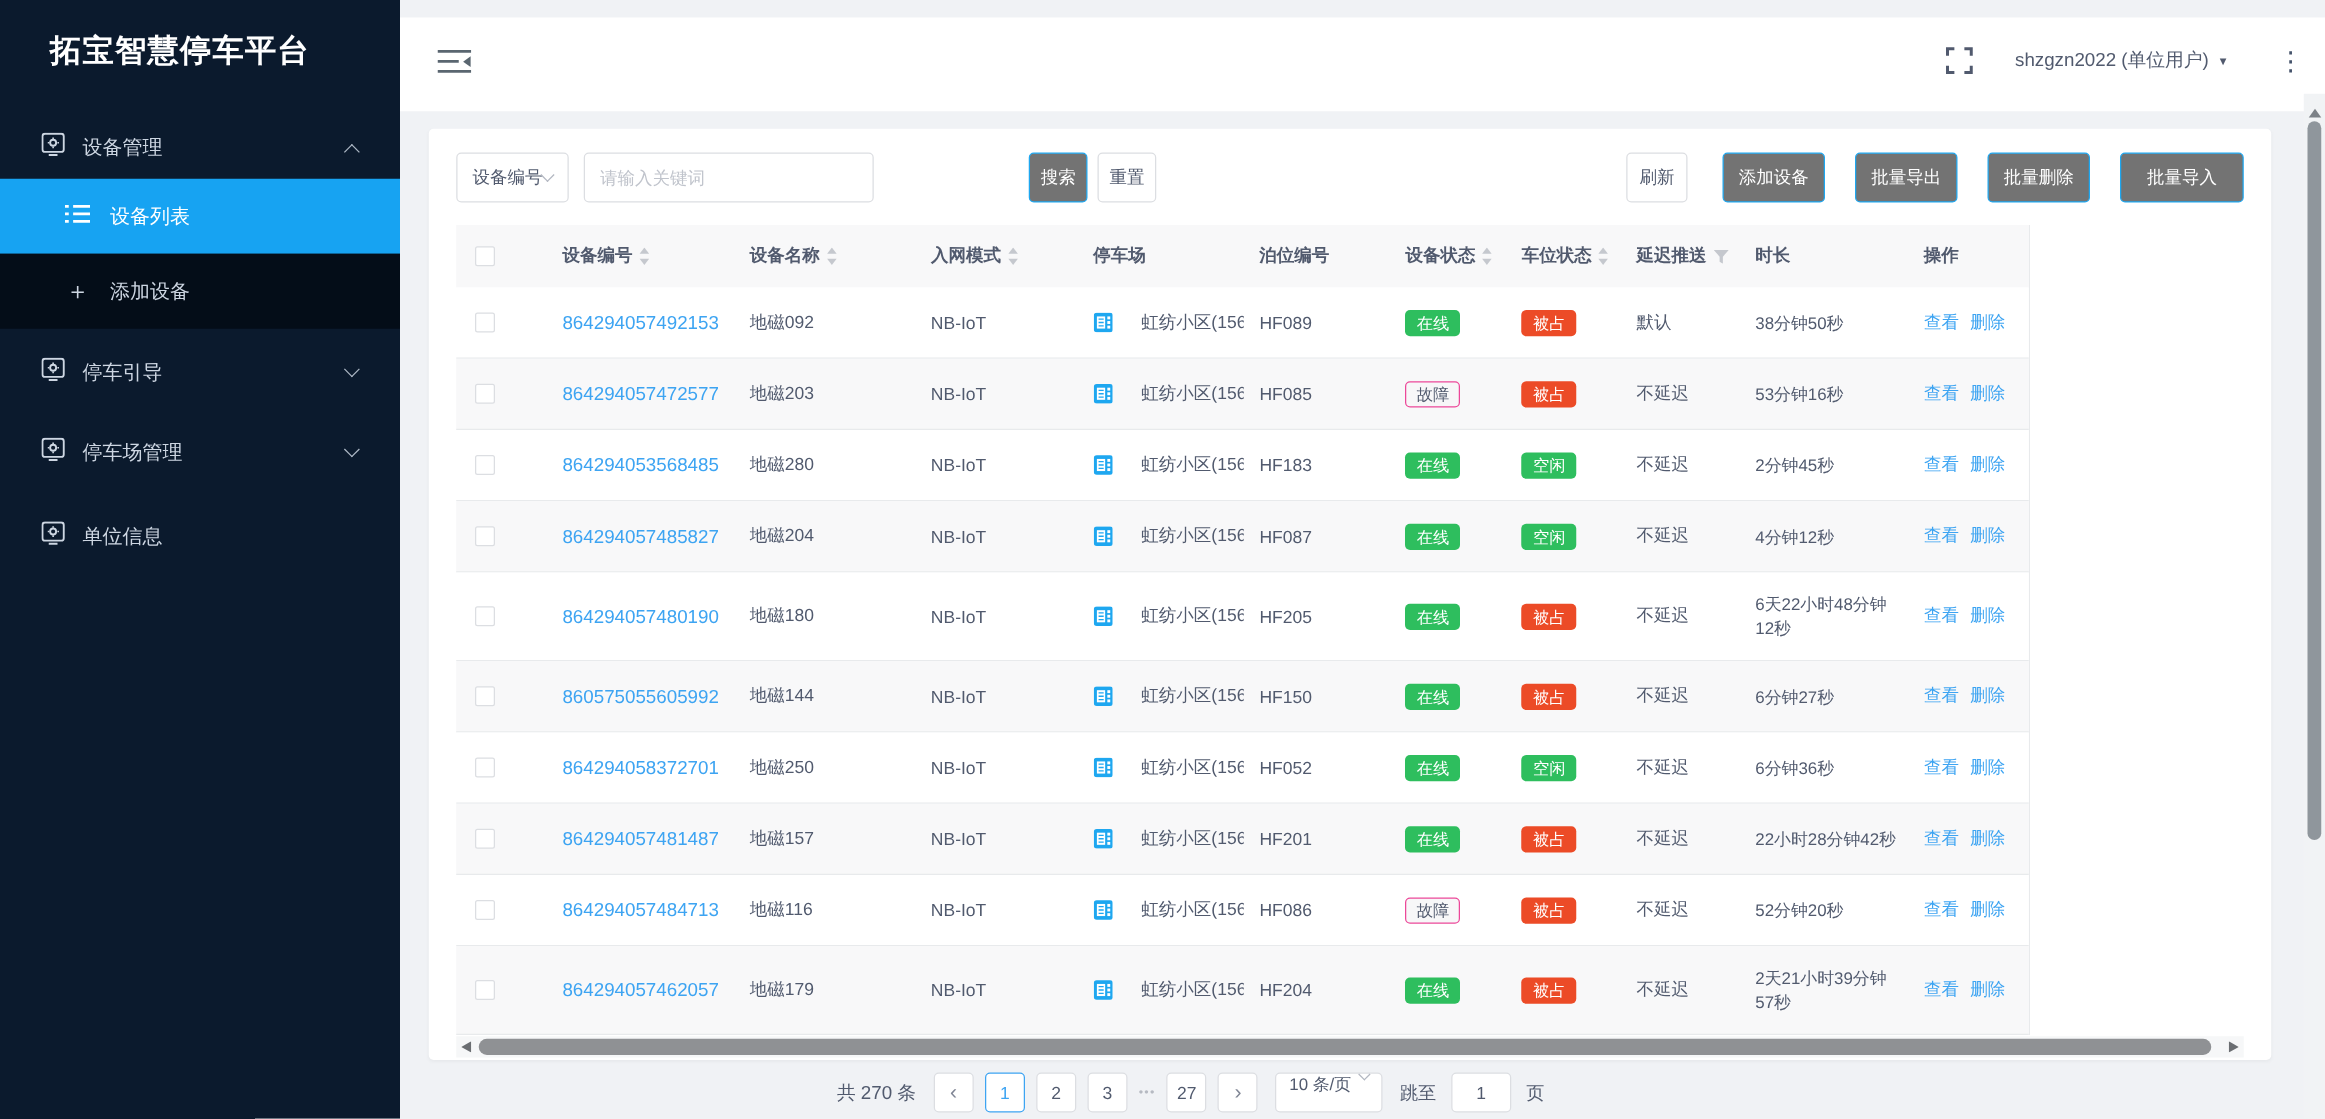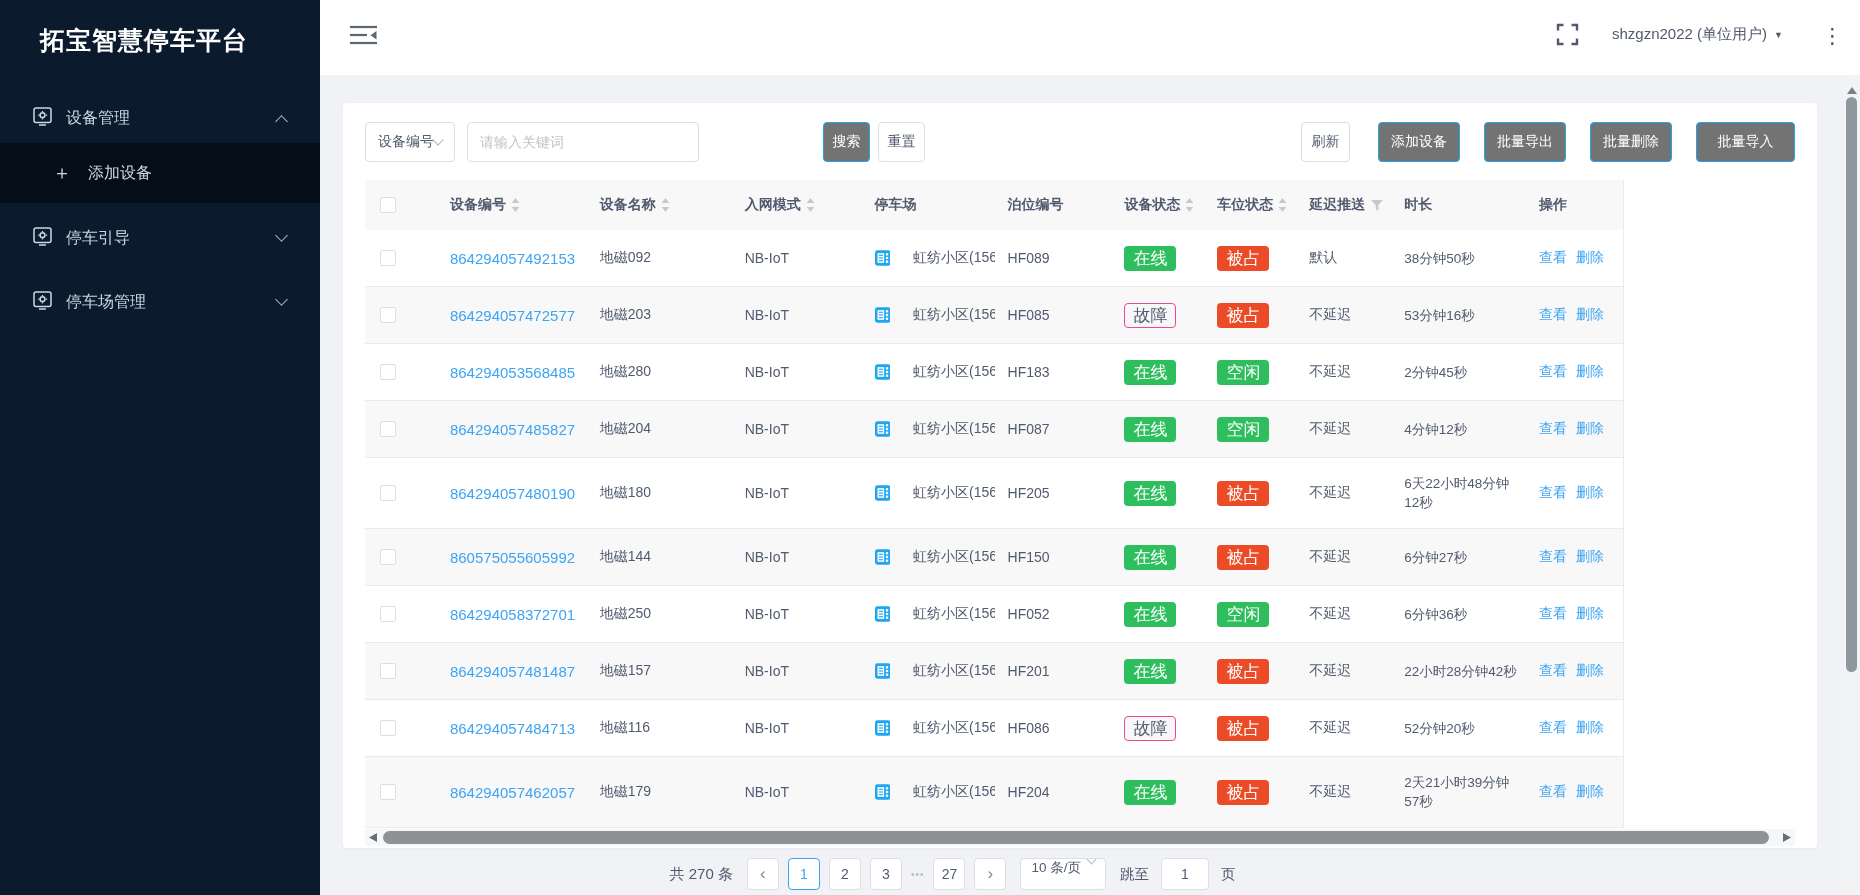--- a/index.html
+++ b/index.html
@@ -14,21 +14,21 @@
 .chev{width:9px;height:9px;border-right:1.6px solid #aeb9c6;border-bottom:1.6px solid #aeb9c6;display:inline-block;position:absolute;right:34px;}
 .chev.up{transform:rotate(-135deg);top:24px;}
 .chev.down{transform:rotate(45deg);top:18px;}
 .submenu-item{height:60px;display:flex;align-items:center;padding-left:52px;color:#cdd6e2;font-size:16px;background:#040d18;cursor:pointer;}
 .submenu-item.active{background:#17a3f2;color:#fff;}
 .submenu-item .mi-label{margin-left:16px;}
 .plus-glyph{font-size:19px;color:#cdd6e2;width:20px;text-align:center;}
 .m-gap1{height:10px}.m-gap2{height:14px}.m-gap3{height:17px}
 
 
-.topbar{position:absolute;left:320px;top:0;width:1540px;height:75px;background:#fff;z-index:5;}
+.topbar{position:absolute;left:320px;top:14px;width:1540px;height:75px;background:#fff;z-index:5;}
 .fold-btn{position:absolute;left:30px;top:25px;cursor:pointer;}
 .fs-btn{position:absolute;left:1236px;top:23px;cursor:pointer;}
 .userbox{position:absolute;left:1292px;top:25px;display:flex;align-items:center;cursor:pointer;color:#515a6e;font-size:15px;}
 .userbox .caret{font-size:9px;margin-left:7px;color:#515a6e;}
 .kebab{position:absolute;left:1502px;top:20px;font-size:21px;color:#44536b;cursor:pointer;line-height:1.5;}
 
 
 .card{position:absolute;left:343px;top:103px;width:1474px;height:745px;background:#fff;border-radius:4px;box-shadow:0 1px 3px rgba(0,0,0,.04);}
 
 
@@ -68,21 +68,21 @@
 .w5{width:115px;padding-left:13px;}
 .w6{width:95px;padding-left:15px;}
 .w7{width:93px;padding-left:13px;}
 .w8{width:95px;padding-left:12px;}
 .w9{width:135px;padding-left:12px;padding-right:10px;}
 .w10{width:96px;padding-left:12px;}
 .td.w9{display:block;line-height:19px;padding-top:9px;padding-bottom:9px;font-size:13.5px;}
 .checkbox{width:16px;height:16px;border:1px solid #dcdee2;border-radius:2px;background:#fff;cursor:pointer;flex:none;}
 .link{color:#3da4f2;cursor:pointer;text-decoration:none;font-size:15px;}
 .op-link{color:#3da4f2;cursor:pointer;font-size:14px;margin-right:9px;}
-.badge{color:#fff;font-size:17px;padding:4px 9px;border-radius:4px;line-height:1;}
+.badge{color:#fff;font-size:13px;padding:4px 9px;border-radius:4px;line-height:1;}
 .badge.green{background:#2ebe5e;}
 .badge.red{background:#ec4b27;}
 .badge.plain{background:#f7f7f8;border:1px solid #ec4899;color:#515a6e;padding:3px 8px;}
 .lot-text{margin-left:7px;white-space:nowrap;overflow:hidden;padding-left:16px;}
 .sorter{margin-left:5px;display:inline-flex;}
 .filter-ic{margin-left:6px;display:inline-flex;}
 
 
 .hscroll{position:absolute;left:22px;top:726px;right:22px;height:17px;display:flex;align-items:center;background:#f6f7f8;}
 .hs-arrow{width:16px;height:17px;display:flex;align-items:center;justify-content:center;flex:none;cursor:pointer;}
@@ -119,20 +119,33 @@
           <rect x="1" y="1" width="17" height="14.5" rx="2"></rect>
           <circle cx="9.5" cy="8.2" r="2.4"></circle>
           <path d="M9.5 3.9 v1.3 M9.5 11.2 v1.3 M5.2 8.2 h1.3 M12.9 8.2 h1.3" stroke-width="1.3"></path>
           <line x1="6" y1="18" x2="13" y2="18"></line>
         </svg>
       </span>
       <span class="mi-label">设备管理</span>
       <span class="chev up"></span>
     </div>
 
+    <div class="submenu-item active">
+      <span>
+        <svg width="20" height="16" viewBox="0 0 20 16" stroke="#fff" stroke-width="2.2">
+          <line x1="0" y1="2" x2="3" y2="2"></line>
+            <line x1="6.5" y1="2" x2="20" y2="2"></line>
+          <line x1="0" y1="8" x2="3" y2="8"></line>
+            <line x1="6.5" y1="8" x2="20" y2="8"></line>
+          <line x1="0" y1="14" x2="3" y2="14"></line>
+            <line x1="6.5" y1="14" x2="20" y2="14"></line>
+        </svg>
+      </span>
+      <span class="mi-label">设备列表</span>
+    </div>
 
     <div class="submenu-item">
       <span class="plus-glyph">＋</span>
       <span class="mi-label">添加设备</span>
     </div>
 
     <div class="m-gap1"></div>
     <div class="menu-item">
       <span>
         <svg width="19" height="19" viewBox="0 0 19 19" fill="none" stroke="#cdd6e2" stroke-width="1.5">
@@ -154,20 +167,31 @@
           <circle cx="9.5" cy="8.2" r="2.4"></circle>
           <path d="M9.5 3.9 v1.3 M9.5 11.2 v1.3 M5.2 8.2 h1.3 M12.9 8.2 h1.3" stroke-width="1.3"></path>
           <line x1="6" y1="18" x2="13" y2="18"></line>
         </svg>
       </span>
       <span class="mi-label">停车场管理</span>
       <span class="chev down"></span>
     </div>
 
     <div class="m-gap3"></div>
+    <div class="menu-item">
+      <span>
+        <svg width="19" height="19" viewBox="0 0 19 19" fill="none" stroke="#cdd6e2" stroke-width="1.5">
+          <rect x="1" y="1" width="17" height="14.5" rx="2"></rect>
+          <circle cx="9.5" cy="8.2" r="2.4"></circle>
+          <path d="M9.5 3.9 v1.3 M9.5 11.2 v1.3 M5.2 8.2 h1.3 M12.9 8.2 h1.3" stroke-width="1.3"></path>
+          <line x1="6" y1="18" x2="13" y2="18"></line>
+        </svg>
+      </span>
+      <span class="mi-label">单位信息</span>
+    </div>
   </div>
 </div>
 
 <div class="topbar">
   <span class="fold-btn">
     <svg width="27" height="21" viewBox="0 0 27 21" stroke="#5a6670" stroke-width="2.2">
       <line x1="0" y1="2" x2="27" y2="2"></line>
       <line x1="0" y1="10" x2="17" y2="10"></line>
       <line x1="0" y1="18" x2="27" y2="18"></line>
       <path d="M26.5 6 l-6 4.3 6 4.3 z" fill="#5a6670" stroke="none"></path>

